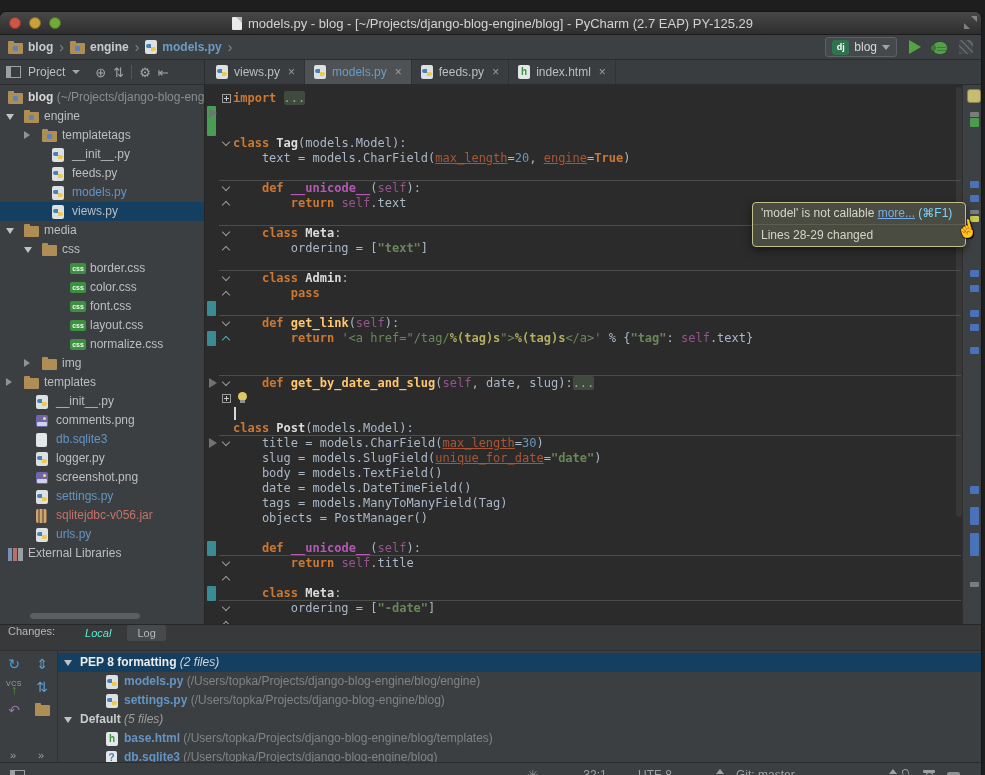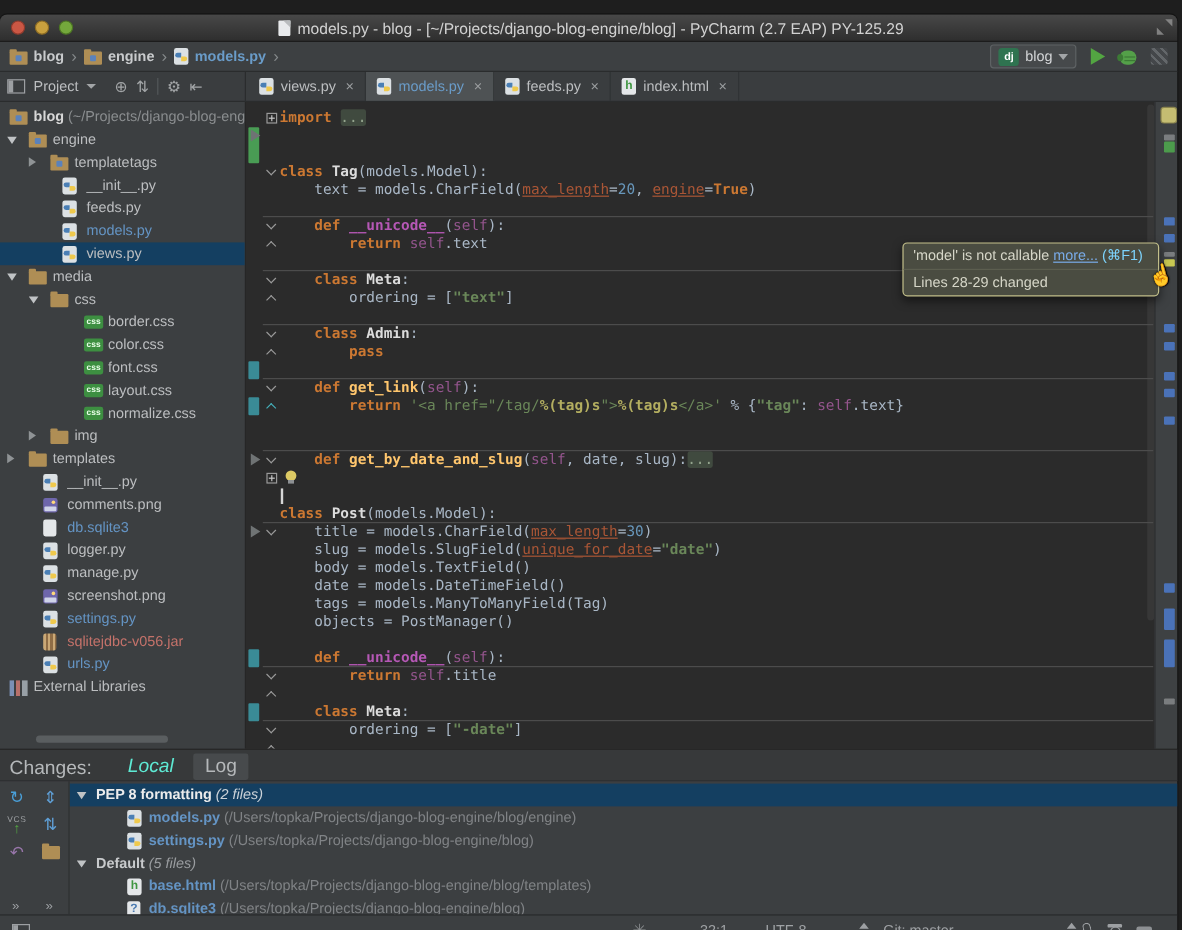--- a/index.html
+++ b/index.html
@@ -102,21 +102,21 @@
   #tooltip{position:absolute;left:752px;top:190px;width:212px;background:#4a4c41;border:1px solid #c3c08b;
     border-radius:4px;box-shadow:0 3px 8px rgba(0,0,0,.5);font-size:12px;color:#d6d6c8;z-index:5;}
   .tt-row1{padding:3px 8px 4px 8px;white-space:nowrap;}
   .tt-link{color:#79abe8;text-decoration:underline;}
   .tt-short{color:#7dd3fc;}
   .tt-div{height:1px;background:#5c5e4f;}
   .tt-row2{padding:3px 8px 4px 8px;}
   #hand-cursor{position:absolute;left:957px;top:207px;font-size:17px;color:#f5f5f5;text-shadow:0 0 2px #000,1px 1px 1px #000;z-index:6;transform:rotate(-14deg);}
   
   #changes{position:absolute;left:0;top:612px;width:985px;height:138px;background:#3c3f41;border-top:1px solid #272727;box-sizing:border-box;}
-  #ch-header{height:25px;background:#37393a;border-bottom:1px solid #2e3032;display:flex;align-items:flex-end;font-size:16px;}
+  #ch-header{height:25px;background:#37393a;border-bottom:1px solid #2e3032;display:flex;align-items:flex-start;font-size:11px;}
   #ch-label{color:#b5b8ba;margin-left:8px;}
   #ch-tab-local{margin-left:20px;padding:2px 10px;color:#5eead4;font-style:italic;}
   #ch-tab-log{margin-left:6px;padding:2px 10px;background:#474a4c;border-radius:2px;color:#b5b8ba;}
   #ch-body{display:flex;height:113px;}
   #ch-tools{width:57px;display:flex;border-right:1px solid #2f3133;position:relative;}
   .toolcol{width:28px;display:flex;flex-direction:column;align-items:center;padding-top:6px;gap:9px;}
   .tool-ic{font-size:14px;line-height:14px;}
   .vcswrap{display:flex;flex-direction:column;align-items:center;line-height:7px;}
   .vcstxt{font-size:7px;color:#9da0a3;letter-spacing:.5px;}
   .vcsarrow{color:#53a542;font-weight:bold;font-size:12px;}
@@ -273,21 +273,20 @@
           <div class="prow"><span class="ic ic-css" style="left: 70px;"></span><span class="plabel" style="margin-left: 90px;">color.css</span></div>
           <div class="prow"><span class="ic ic-css" style="left: 70px;"></span><span class="plabel" style="margin-left: 90px;">font.css</span></div>
           <div class="prow"><span class="ic ic-css" style="left: 70px;"></span><span class="plabel" style="margin-left: 90px;">layout.css</span></div>
           <div class="prow"><span class="ic ic-css" style="left: 70px;"></span><span class="plabel" style="margin-left: 90px;">normalize.css</span></div>
           <div class="prow"><span class="tri-right" style="left: 24px;"></span><span class="ic ic-folder" style="left: 42px;"></span><span class="plabel" style="margin-left: 62px;">img</span></div>
           <div class="prow"><span class="tri-right" style="left: 6px;"></span><span class="ic ic-folder" style="left: 24px;"></span><span class="plabel" style="margin-left: 44px;">templates</span></div>
           <div class="prow"><span class="ic ic-py" style="left: 36px;"></span><span class="plabel" style="margin-left: 56px;">__init__.py</span></div>
           <div class="prow"><span class="ic ic-img" style="left: 36px;"></span><span class="plabel" style="margin-left: 56px;">comments.png</span></div>
           <div class="prow"><span class="ic ic-file" style="left: 36px;"></span><span class="plabel mod" style="margin-left: 56px;">db.sqlite3</span></div>
           <div class="prow"><span class="ic ic-py" style="left: 36px;"></span><span class="plabel" style="margin-left: 56px;">logger.py</span></div>
-          <div class="prow"><span class="ic ic-py" style="left: 36px;"></span><span class="plabel" style="margin-left: 56px;">manage.py</span></div>
           <div class="prow"><span class="ic ic-img" style="left: 36px;"></span><span class="plabel" style="margin-left: 56px;">screenshot.png</span></div>
           <div class="prow"><span class="ic ic-py" style="left: 36px;"></span><span class="plabel mod" style="margin-left: 56px;">settings.py</span></div>
           <div class="prow"><span class="ic ic-jar" style="left: 36px;"></span><span class="plabel jar" style="margin-left: 56px;">sqlitejdbc-v056.jar</span></div>
           <div class="prow"><span class="ic ic-py" style="left: 36px;"></span><span class="plabel mod" style="margin-left: 56px;">urls.py</span></div>
           <div class="prow"><span class="ic ic-lib" style="left: 8px;"></span><span class="plabel" style="margin-left: 28px;">External Libraries</span></div>
         </div>
       <div id="proj-hscroll"></div>
     </div>
 
     <div id="editor">

